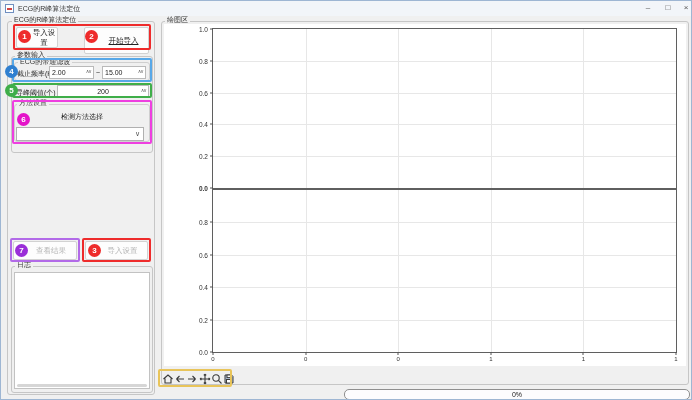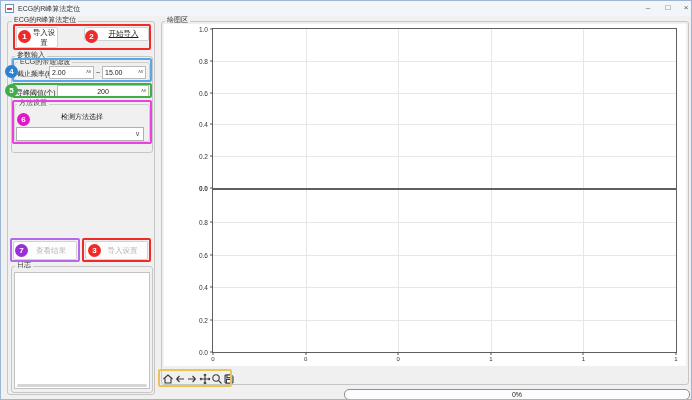--- a/index.html
+++ b/index.html
@@ -45,21 +45,21 @@
     <span class="win-title">ECG的R峰算法定位</span>
     <span class="win-btn" style="left:640px">–</span>
     <span class="win-btn" style="left:660px">□</span>
     <span class="win-btn" style="left:678px">×</span>
   </div>
 
   <div class="groupbox" style="left:6px;top:20px;width:148px;height:374px;"></div>
   <span class="gb-label" style="left:11px;top:15px;">ECG的R峰算法定位</span>
 
   <div class="btn" style="left:15px;top:26px;width:42px;height:21px;padding-left:14px;">导入设置</div>
-  <div class="btn" style="left:83px;top:26px;width:65px;height:14px;padding-left:14px;text-decoration:underline;">开始导入</div>
+  <div class="btn" style="left:83px;top:26px;width:65px;height:27px;padding-left:14px;text-decoration:underline;">开始导入</div>
   <div class="ann-box" style="left:12px;top:23px;width:138px;height:26px;border-color:#ee2b2b;"></div>
   <div class="ann-circle" style="left:17px;top:29px;background:#ee2b2b;">1</div>
   <div class="ann-circle" style="left:84px;top:29px;background:#ee2b2b;">2</div>
 
   <div class="groupbox" style="left:10px;top:55px;width:142px;height:97px;"></div>
   <span class="gb-label" style="left:14px;top:50px;">参数输入</span>
 
   <div class="groupbox" style="left:13px;top:61px;width:136px;height:19px;border-color:#cfcfcf;"></div>
   <span class="gb-label" style="left:17px;top:57px;">ECG的带通滤波</span>
   <span class="lbl" style="left:16px;top:68px;">截止频率(Hz):</span>

